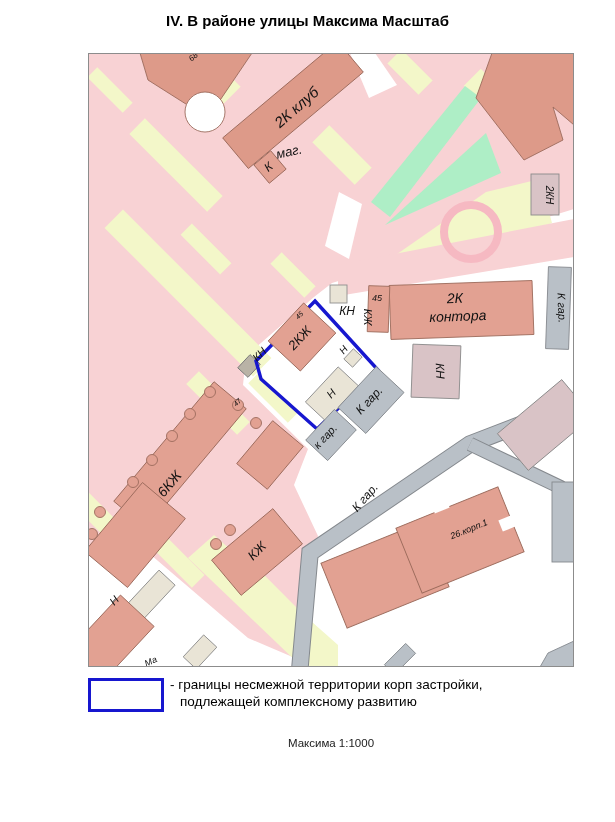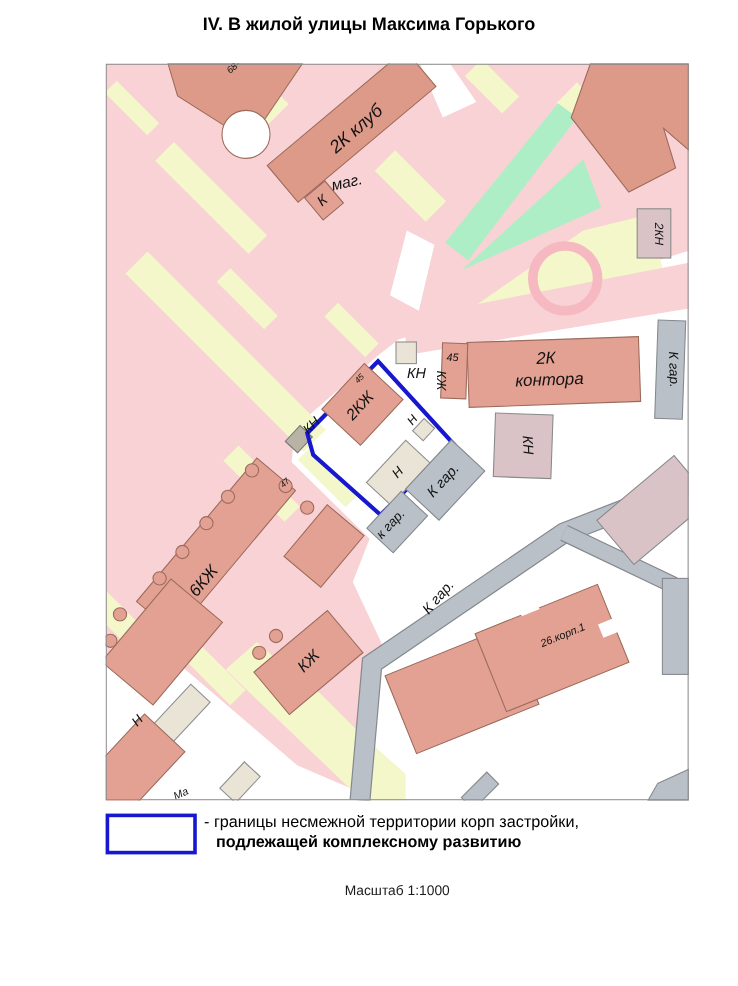--- a/index.html
+++ b/index.html
@@ -25,30 +25,30 @@
   .road-fill.thin{stroke-width:12.5;}
   .ring{fill:none;stroke:var(--c-ring);stroke-width:8;}
   .blue-bound{fill:none;stroke:var(--c-bound);stroke-width:3.4;stroke-linejoin:miter;}
   .frame{fill:none;stroke:#8c8c8c;stroke-width:1;}
   .map-label{font-family:"Liberation Sans",sans-serif;font-style:italic;fill:#111;
              text-anchor:middle;}
   .legend-box{position:absolute;left:88px;top:678px;width:70px;height:28px;
               border:3px solid var(--c-bound);background:#fff;}
   .legend-text{position:absolute;left:170px;top:676px;width:400px;
                font-size:13.5px;line-height:17px;color:#000;}
-  .legend-text .l2{padding-left:10px;font-weight:bold;}
+  .legend-text .l2{padding-left:10px;}
   .scale{position:absolute;left:88px;top:737px;width:486px;text-align:center;
          font-size:11.5px;color:#1b1b1b;}
 </style>
 </head>
 <body>
 
 <div class="page" style="--c-pink: #f8d2d4; --c-path: #f3f7c9; --c-green: #aeeec6; --c-bld: #e2a192; --c-bld-dark: #dd9a89; --c-bldline: #9c6b5c; --c-beige: #e9e4d6; --c-beige2: #b9b3a6; --c-pinkgray: #d9c3c6; --c-road: #b9c0c7; --c-bound: #1717cf; --c-ring: #f6b9c2;">
 
-  <div class="title">IV. В жилой улицы Максима Горького</div>
+  <div class="title">IV. В районе улицы Максима Масштаб</div>
 
   <div class="map-wrap">
     <svg viewBox="0 0 486 614" width="486" height="614">
 
       <rect class="pink" x="0" y="0" width="486" height="614"></rect>
 
       <polygon class="white" points="262,0 287,0 309,32 281,45"></polygon>
       <polygon class="white" points="251,139 274,151 261,206 237,193"></polygon>
       <polygon class="white" points="244,230 486,156 486,614 225,614 208,560 230,483 206,432 220,396 155,332 158,303 226,244"></polygon>
       <polygon class="white" points="0,498 28,472 160,585 228,614 0,614"></polygon>
@@ -164,15 +164,15 @@
       <rect class="frame" x="0.5" y="0.5" width="485" height="613"></rect>
     </svg>
   </div>
 
   <div class="legend-box"></div>
   <div class="legend-text">
     <div class="l1">- границы несмежной территории корп застройки,</div>
     <div class="l2">подлежащей комплексному развитию</div>
   </div>
 
-  <div class="scale">Масштаб 1:1000</div>
+  <div class="scale">Максима 1:1000</div>
 
 </div>
 
 </body></html>

